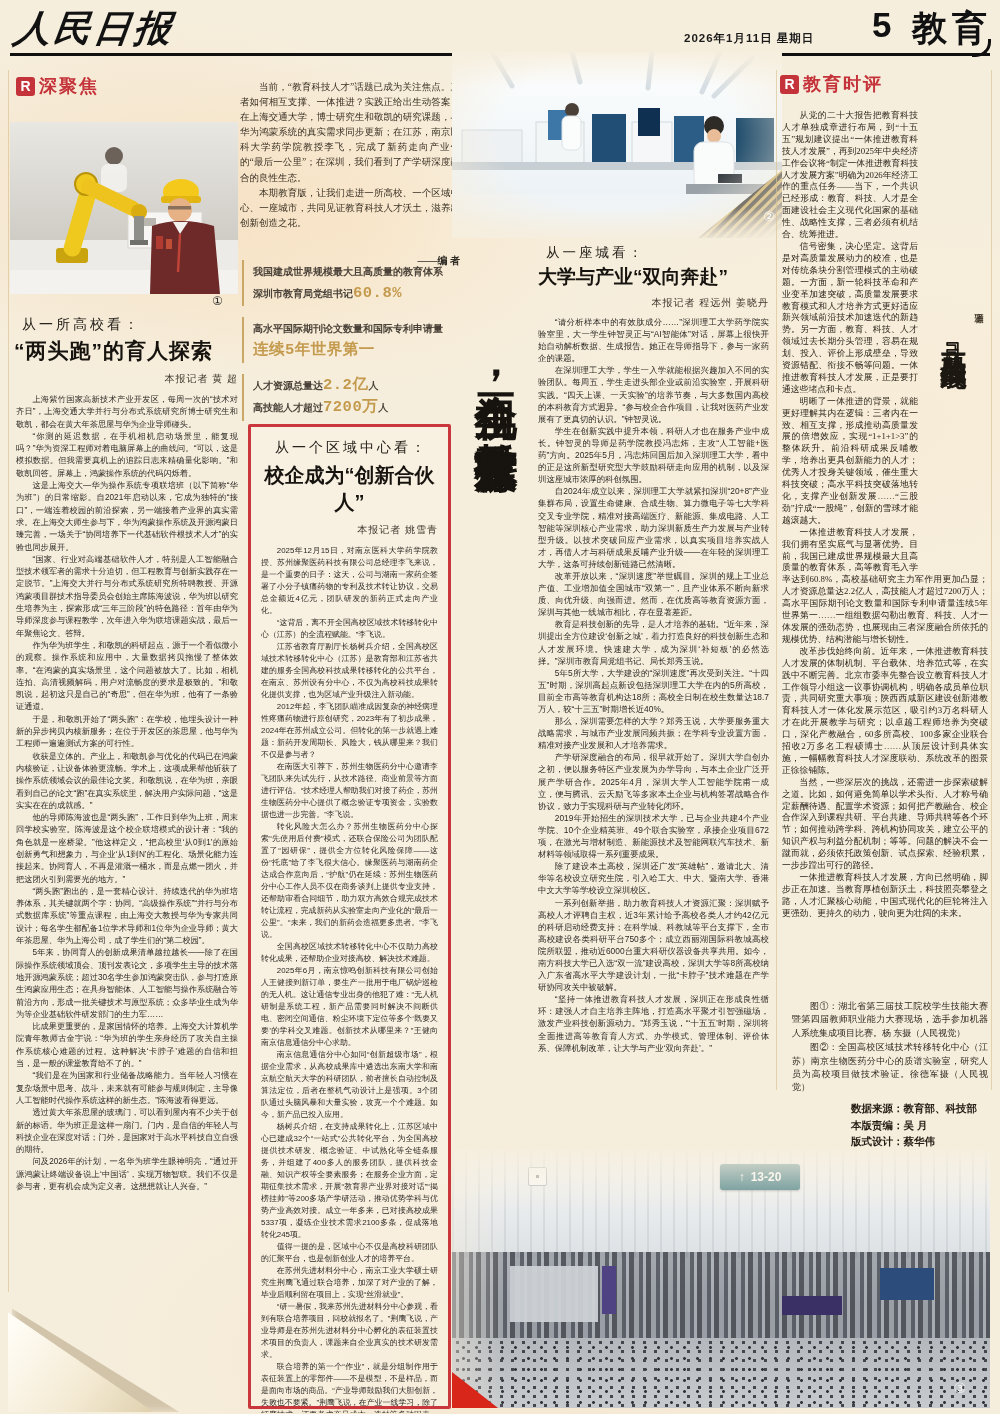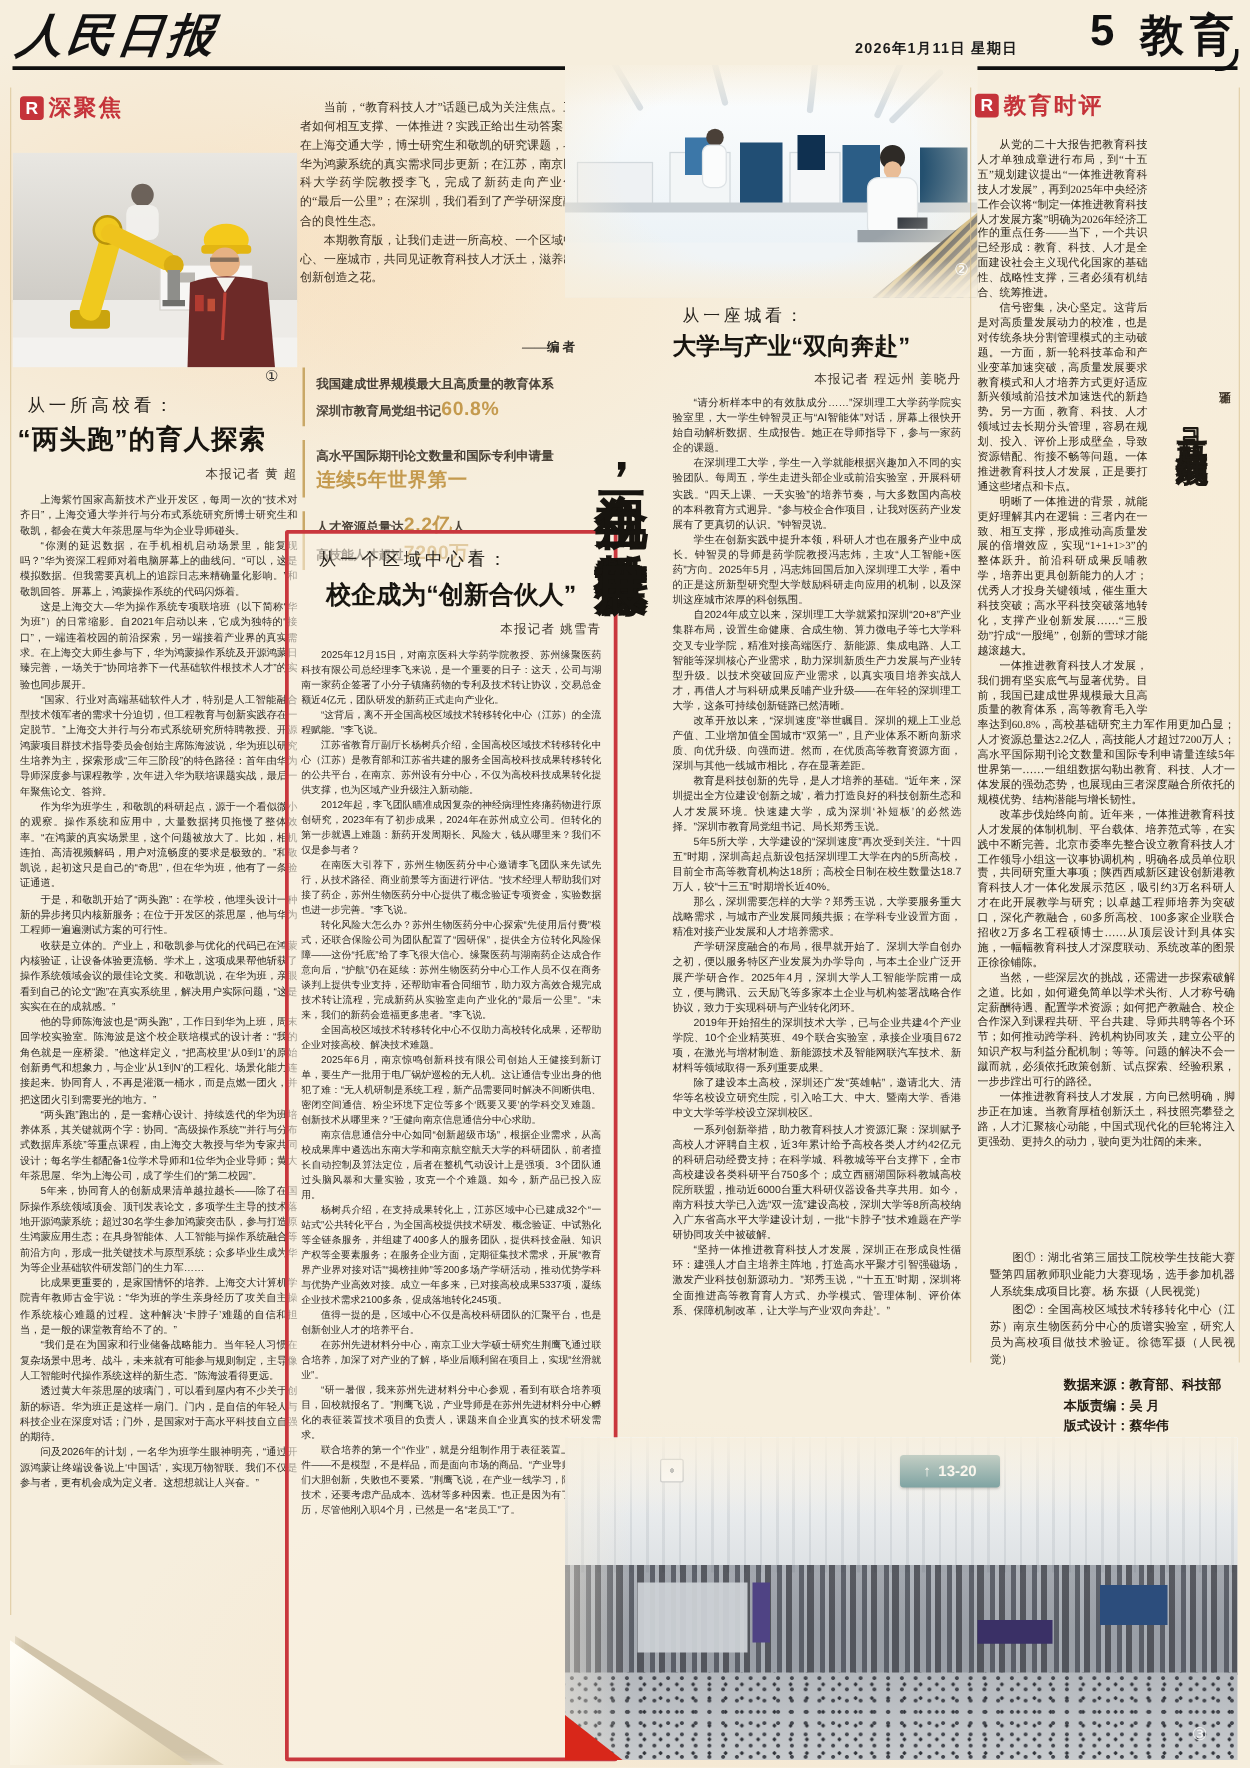--- a/index.html
+++ b/index.html
@@ -40,21 +40,21 @@
   .bodycol{overflow:hidden;}
   #df-body{font-size:8.2px;line-height:12.3px;color:#2d2a25;}
   #rb-body{font-size:7.9px;line-height:12.0px;color:#2d2a25;}
   #city-body{font-size:8.4px;line-height:12.1px;color:#2d2a25;}
   #cmt-body{font-family:"Liberation Serif",serif;font-size:8.8px;line-height:11.9px;color:#2b241a;}
   #cmt-body .para{margin:0;}
   .cmt-spacer{float:right;width:70px;height:458px;}
 
   
   #editor-note{font-family:"Liberation Serif",serif;font-size:9.5px;line-height:15.1px;color:#382f22;}
-  .ed-sign{text-align:right;font-weight:bold;padding-right:6px;margin-top:19px;}
+  .ed-sign{text-align:right;font-weight:bold;padding-right:6px;margin-top:2px;}
 
   
   .stat-item{border-left:2px solid #c9a867;padding:1px 0 2px 9px;margin-bottom:11px;}
   .stat-line{line-height:1.35;}
   .stat-label{font-size:10px;font-weight:bold;color:#4a4238;}
   .stat-num{font-size:15.5px;font-weight:bold;color:#c49a4e;letter-spacing:.5px;}
 
   
   #red-box{border:3px solid #c9373d;border-radius:2px;background:rgba(250,243,227,.55);
            box-sizing:border-box;padding:12px 10px 8px 10px;}
@@ -193,36 +193,36 @@
 
 <div class="abs curl-shadow"></div>
 <div class="abs curl"></div>
 
 <div class="abs" id="editor-note" style="left:240px;top:80px;width:220px;height:192px;overflow:hidden;">
     <p class="para">当前，“教育科技人才”话题已成为关注焦点。三者如何相互支撑、一体推进？实践正给出生动答案：在上海交通大学，博士研究生和敬凯的研究课题，与华为鸿蒙系统的真实需求同步更新；在江苏，南京医科大学药学院教授李飞，完成了新药走向产业化的“最后一公里”；在深圳，我们看到了产学研深度融合的良性生态。</p>
     <p class="para">本期教育版，让我们走进一所高校、一个区域中心、一座城市，共同见证教育科技人才沃土，滋养出创新创造之花。</p>
   </div>
 <div class="abs ed-sign serif" style="left:240px;top:252px;width:220px;font-size:10px;">——编 者</div>
 
-<div class="abs" style="left:242px;top:294px;width:218px;">
+<div class="abs" style="left:242px;top:260px;width:218px;font-family:Liberation Mono, monospace;">
     <div class="stat-item">
       <div class="stat-line"><span class="stat-label">我国建成世界规模最大且高质量的教育体系</span></div>
       <div class="stat-line"><span class="stat-label">深圳市教育局党组书记</span><span class="stat-num">60.8%</span></div>
     </div>
     <div class="stat-item">
       <div class="stat-line"><span class="stat-label">高水平国际期刊论文数量和国际专利申请量</span></div>
       <div class="stat-line"><span class="stat-num">连续5年世界第一</span></div>
     </div>
     <div class="stat-item">
       <div class="stat-line"><span class="stat-label">人才资源总量达</span><span class="stat-num">2.2亿</span><span class="stat-label">人</span></div>
       <div class="stat-line"><span class="stat-label">高技能人才超过</span><span class="stat-num">7200万</span><span class="stat-label">人</span></div>
     </div>
   </div>
 
-<div class="abs" id="red-box" style="left:228px;top:424px;width:266px;height:985px;">
+<div class="abs" id="red-box" style="left:248px;top:424px;width:203px;height:985px;">
   <div class="kicker" style="padding-left:14px;">从一个区域中心看：</div>
   <div class="headline" style="font-size:20px;letter-spacing:0;text-align:center;margin-top:5px;">校企成为“创新合伙人”</div>
   <div class="byline" style="margin-top:7px;">本报记者 姚雪青</div>
   <div class="bodycol" id="rb-body" style="margin-top:8px;height:868px;">
       <p class="para">2025年12月15日，对南京医科大学药学院教授、苏州缘聚医药科技有限公司总经理李飞来说，是一个重要的日子：这天，公司与湖南一家药企签署了小分子镇痛药物的专利及技术转让协议，交易总金额近4亿元，团队研发的新药正式走向产业化。</p>
       <p class="para">“这背后，离不开全国高校区域技术转移转化中心（江苏）的全流程赋能。”李飞说。</p>
       <p class="para">江苏省教育厅副厅长杨树兵介绍，全国高校区域技术转移转化中心（江苏）是教育部和江苏省共建的服务全国高校科技成果转移转化的公共平台，在南京、苏州设有分中心，不仅为高校科技成果转化提供支撑，也为区域产业升级注入新动能。</p>
       <p class="para">2012年起，李飞团队瞄准成因复杂的神经病理性疼痛药物进行原创研究，2023年有了初步成果，2024年在苏州成立公司。但转化的第一步就遇上难题：新药开发周期长、风险大，钱从哪里来？我们不仅是参与者？</p>
       <p class="para">在南医大引荐下，苏州生物医药分中心邀请李飞团队来先试先行，从技术路径、商业前景等方面进行评估。“技术经理人帮助我们对接了药企，苏州生物医药分中心提供了概念验证专项资金，实验数据也进一步完善。”李飞说。</p>
       <p class="para">转化风险大怎么办？苏州生物医药分中心探索“先使用后付费”模式，还联合保险公司为团队配置了“园研保”，提供全方位转化风险保障——这份“托底”给了李飞很大信心。缘聚医药与湖南药企达成合作意向后，“护航”仍在延续：苏州生物医药分中心工作人员不仅在商务谈判上提供专业支持，还帮助审看合同细节，助力双方高效合规完成技术转让流程，完成新药从实验室走向产业化的“最后一公里”。“未来，我们的新药会造福更多患者。”李飞说。</p>

